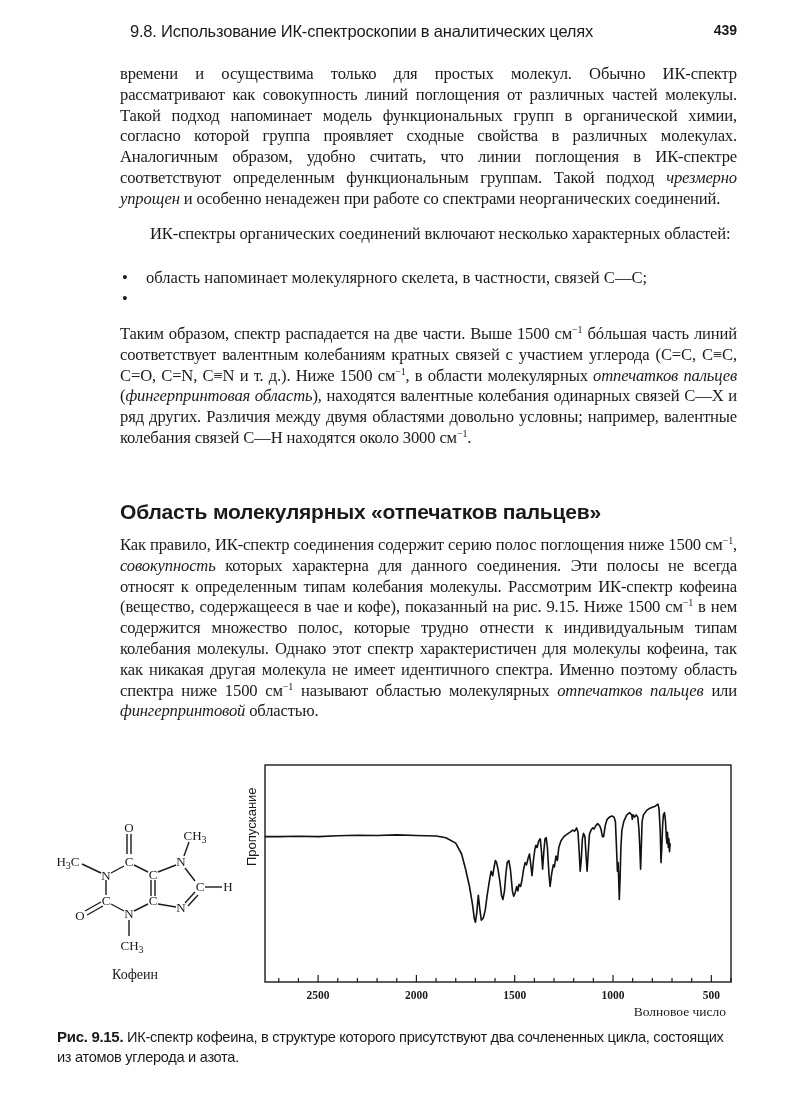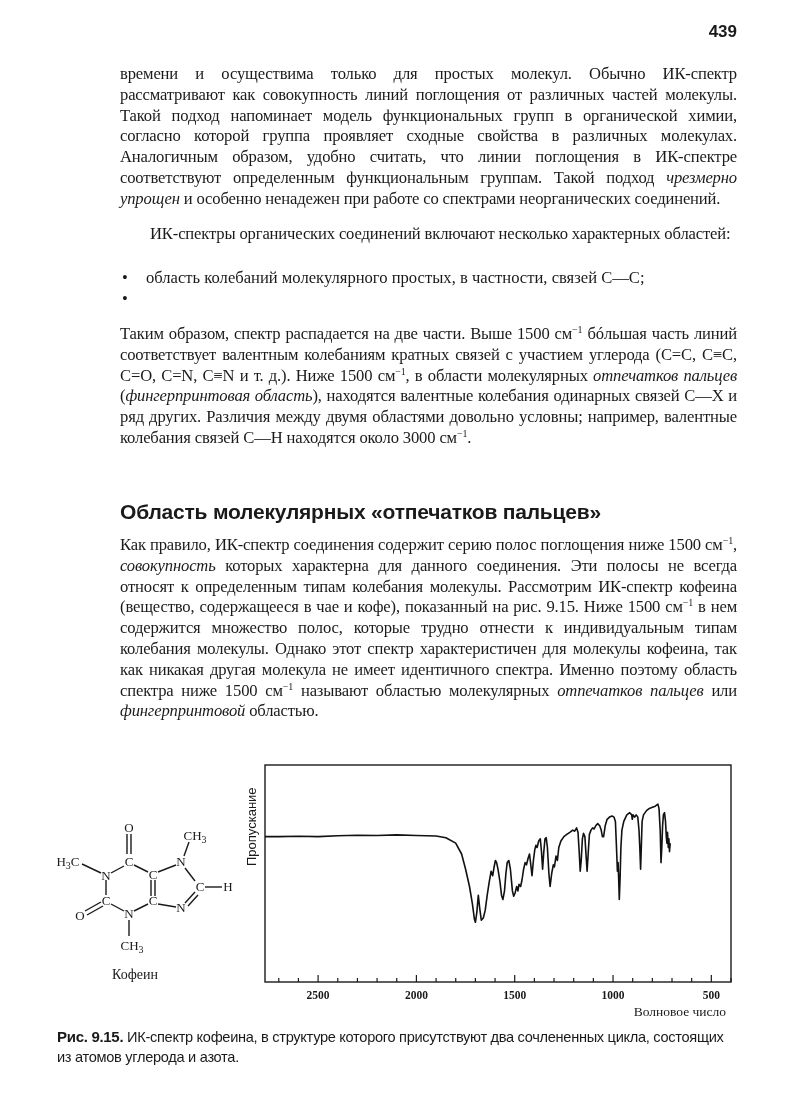--- a/index.html
+++ b/index.html
@@ -2,21 +2,21 @@
 <html><head>
 <meta charset="utf-8">
 <style>
   html, body { margin: 0; padding: 0; background: #ffffff; }
   body { width: 794px; height: 1103px; position: relative; overflow: hidden; color: #1a1a1a; }
   .running-head {
     position: absolute; left: 130px; top: 22px; width: 607px; height: 22px;
     font-family: "Liberation Sans", sans-serif; font-size: 16.5px;
   }
   .running-head .title { position: absolute; left: 0; top: 0; letter-spacing: -0.2px; }
-  .running-head .pageno { position: absolute; right: 0; top: 0; font-weight: bold; font-size: 17px; }
+  .running-head .pageno { position: absolute; right: 0; top: 0; font-weight: bold; font-size: 14px; }
   .para {
     position: absolute; left: 120px; width: 617px;
     font-family: "Liberation Serif", serif; font-size: 16.6px; line-height: 20.8px;
     text-align: justify; margin: 0; letter-spacing: -0.15px;
   }
   .para.indent { text-indent: 30px; }
   .para i { font-style: italic; }
   sup { font-size: 10px; line-height: 0; vertical-align: 6px; }
   .bullets { position: absolute; left: 120px; top: 267px; width: 617px; margin: 0; padding: 0; list-style: none;
     font-family: "Liberation Serif", serif; font-size: 16.6px; line-height: 21px; }
@@ -36,29 +36,30 @@
   .mol-text { font-family: "Liberation Serif", serif; font-size: 13px; }
   .axis-text { font-family: "Liberation Serif", serif; font-size: 11.5px; font-weight: bold; }
   .axis-title { font-family: "Liberation Serif", serif; font-size: 13.5px; }
   .ylabel { font-family: "Liberation Sans", sans-serif; font-size: 13px; }
   .mol-name { font-family: "Liberation Serif", serif; font-size: 14px; }
 </style>
 </head>
 <body>
 
 <div class="running-head">
+  <span class="title">9.8. Использование ИК-спектроскопии в аналитических целях</span>
   <span class="pageno">439</span>
 </div>
 
 <p class="para" style="top:64px;"><span>времени и осуществима только для простых молекул. Обычно ИК-спектр рассматривают как совокупность линий поглощения от различных частей молекулы. Такой подход напоминает модель функциональных групп в органической химии, согласно которой группа проявляет сходные свойства в различных молекулах. Аналогичным образом, удобно считать, что линии поглощения в ИК-спектре соответствуют определенным функциональным группам. Такой подход </span><i>чрезмерно упрощен</i><span> и особенно ненадежен при работе со спектрами неорганических соединений.</span></p>
 
 <p class="para indent" style="top:224px;">ИК-спектры органических соединений включают несколько характерных областей:</p>
 
 <ul class="bullets">
-  <li><span class="dot">•</span><span>область колебаний молекулярного простых, в частности, связей C—C;</span></li>
+  <li><span class="dot">•</span><span>область напоминает молекулярного скелета, в частности, связей C—C;</span></li>
   <li><span class="dot">•</span></li>
 </ul>
 
 <p class="para" style="top:324px;"><span>Таким образом, спектр распадается на две части. Выше 1500 см</span><sup>−1</sup><span> бóльшая часть линий соответствует валентным колебаниям кратных связей с участием углерода (C=C, C≡C, C=O, C=N, C≡N и т. д.). Ниже 1500 см</span><sup>−1</sup><span>, в области молекулярных </span><i>отпечатков пальцев</i><span> (</span><i>фингерпринтовая область</i><span>), находятся валентные колебания одинарных связей C—X и ряд других. Различия между двумя областями довольно условны; например, валентные колебания связей C—H находятся около 3000 см</span><sup>−1</sup><span>.</span></p>
 
 <div class="section-heading">Область молекулярных «отпечатков пальцев»</div>
 
 <p class="para" style="top:535px;"><span>Как правило, ИК-спектр соединения содержит серию полос поглощения ниже 1500 см</span><sup>−1</sup><span>, </span><i>совокупность</i><span> которых характерна для данного соединения. Эти полосы не всегда относят к определенным типам колебания молекулы. Рассмотрим ИК-спектр кофеина (вещество, содержащееся в чае и кофе), показанный на рис. 9.15. Ниже 1500 см</span><sup>−1</sup><span> в нем содержится множество полос, которые трудно отнести к индивидуальным типам колебания молекулы. Однако этот спектр характеристичен для молекулы кофеина, так как никакая другая молекула не имеет идентичного спектра. Именно поэтому область спектра ниже 1500 см</span><sup>−1</sup><span> называют областью молекулярных </span><i>отпечатков пальцев</i><span> или </span><i>фингерпринтовой</i><span> областью.</span></p>
 
 <div class="figure">

